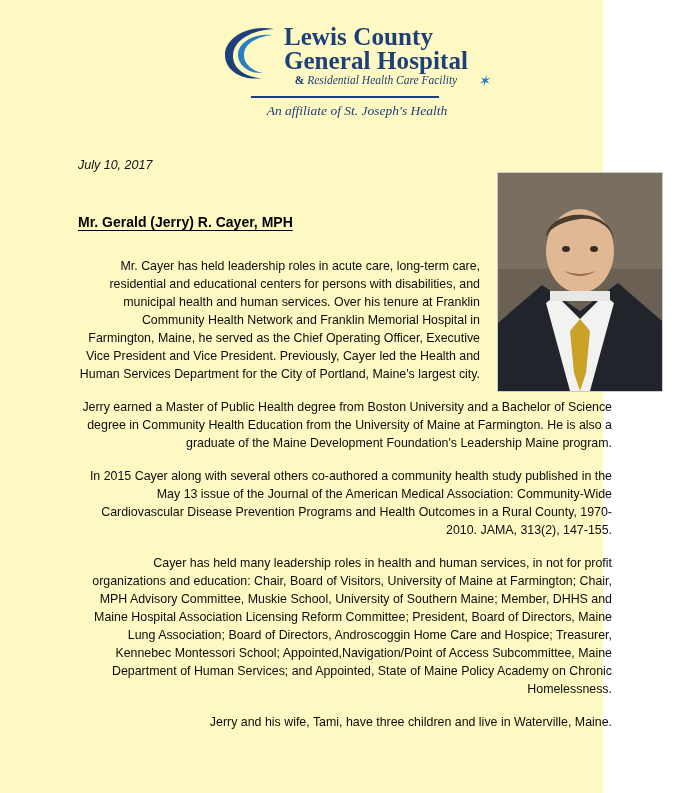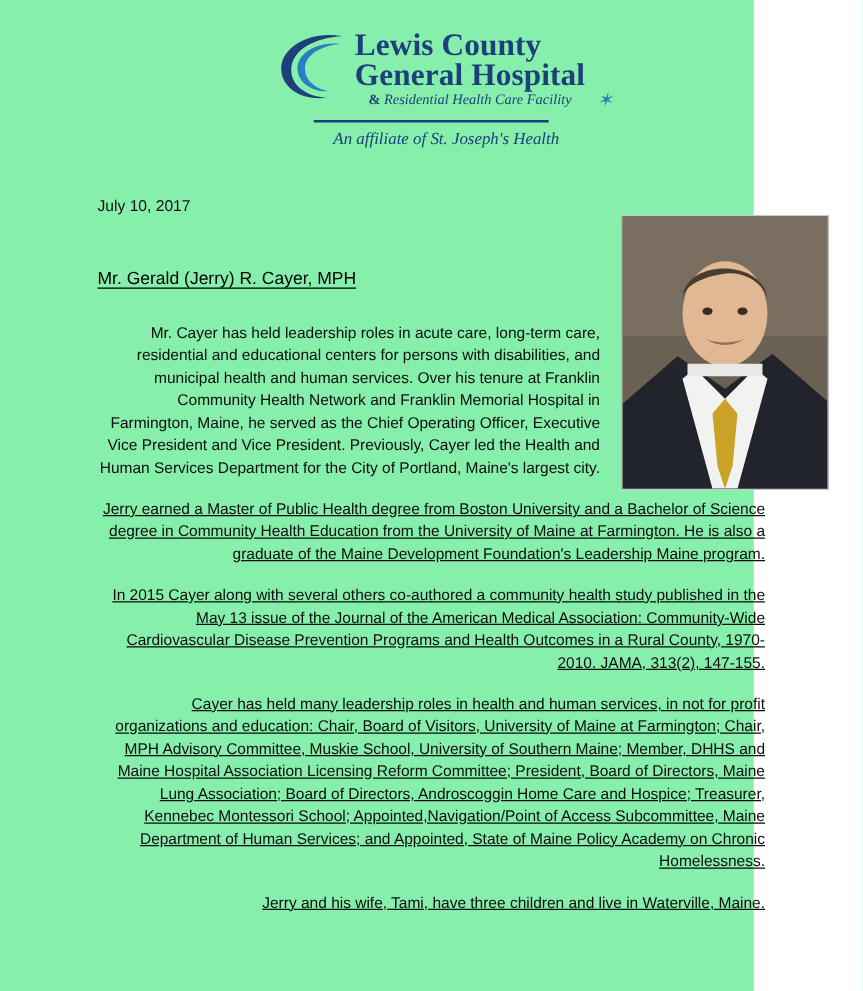--- a/index.html
+++ b/index.html
@@ -13,21 +13,21 @@
     font-family: "Liberation Sans", sans-serif;
     color: #000000;
     position: relative;
     overflow: hidden;
   }
 
   .page {
     position: relative;
     width: 603px;
     height: 793px;
-    background: #86efac;
+    background: #fef9c3;
   }
 
   
   .letterhead {
     position: absolute;
     top: 22px;
     left: 0;
     width: 690px;
     text-align: center;
   }
@@ -93,28 +93,29 @@
     padding-left: 24px;
   }
 
   
   .doc-date {
     position: absolute;
     top: 158px;
     left: 78px;
     font-size: 12.5px;
     color: #111;
+    font-style: italic;
   }
 
   .name-heading {
     position: absolute;
     top: 214px;
     left: 78px;
     font-size: 14px;
-    font-weight: normal;
+    font-weight: bold;
     color: #000;
     text-decoration: underline;
     text-underline-offset: 3px;
   }
 
   .portrait {
     position: absolute;
     top: 172px;
     left: 497px;
     width: 164px;
@@ -129,21 +130,21 @@
     position: absolute;
     top: 258px;
     left: 78px;
     width: 534px;
     font-size: 12.4px;
     line-height: 1.45;
     color: #0d0d0d;
   }
   .body-copy p { margin: 0 0 15px 0; text-align: right; }
   .p-wrap { width: 402px; }   
-  .p-full { width: 534px; text-decoration: underline; }
+  .p-full { width: 534px; }
 </style>
 </head>
 <body>
 
 <div class="page">
 
   <div class="letterhead">
     <div class="logo-row">
       <div class="logo-swoosh">
         <svg width="56" height="62" viewBox="0 0 56 62">

